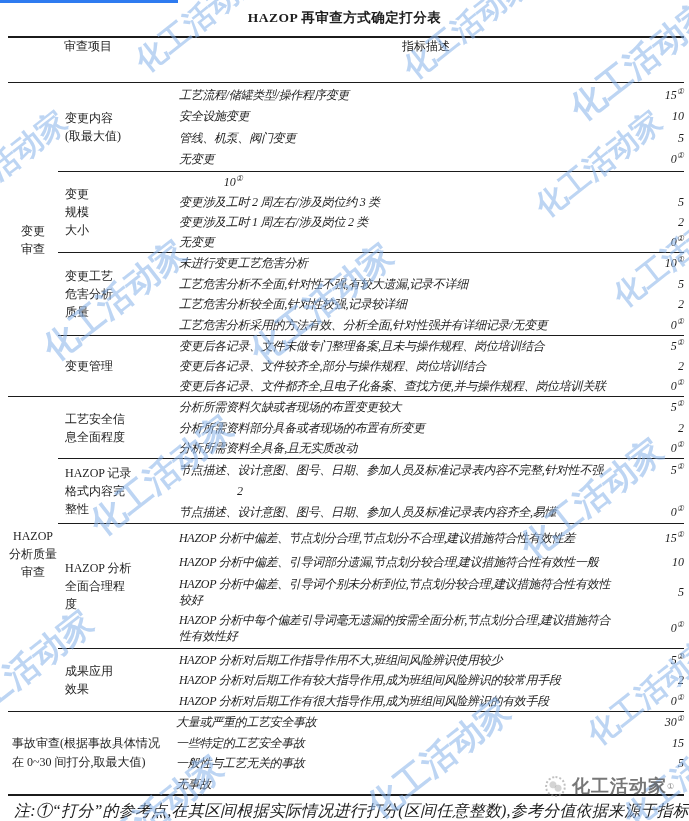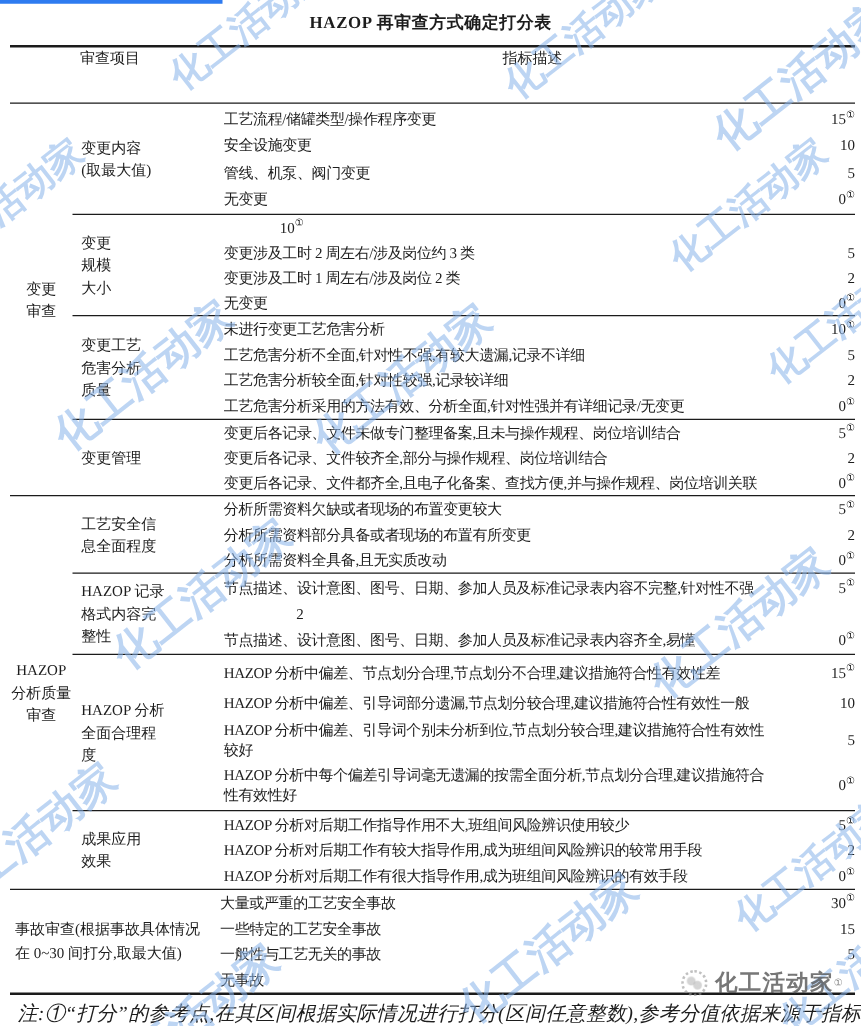--- a/index.html
+++ b/index.html
@@ -33,21 +33,21 @@
     white-space:normal;padding-left:4px;line-height:19px;
   }
   .groups{flex:1;display:flex;flex-direction:column;}
   .group{display:flex;}
   .group + .group{border-top:1px solid #1b1b1b;}
   .sub{
     width:108px;display:flex;align-items:center;
     padding-left:7px;white-space:pre-line;line-height:18px;
   }
   .rows{flex:1;display:flex;flex-direction:column;justify-content:space-evenly;}
-  .row{display:flex;align-items:center;min-height:20px;}
+  .row{display:flex;align-items:center;min-height:20px;font-style:italic;}
   .desc{flex:1;padding-left:6px;letter-spacing:-0.3px;line-height:16px;}
   .score{width:70px;text-align:right;}
   .sup{font-size:8px;vertical-align:super;}
   .h88{min-height:88px}.h80{min-height:80px}.h82{min-height:82px}.h60{min-height:60px}
   .h61{min-height:61px}.h64{min-height:64px}.h124{min-height:124px}.h62{min-height:62px}
   .note{
     margin:5px 0 0 14px;font-size:16px;font-style:italic;
     letter-spacing:.2px;
   }
   .wm-layer{position:absolute;inset:0;pointer-events:none;z-index:5;}

